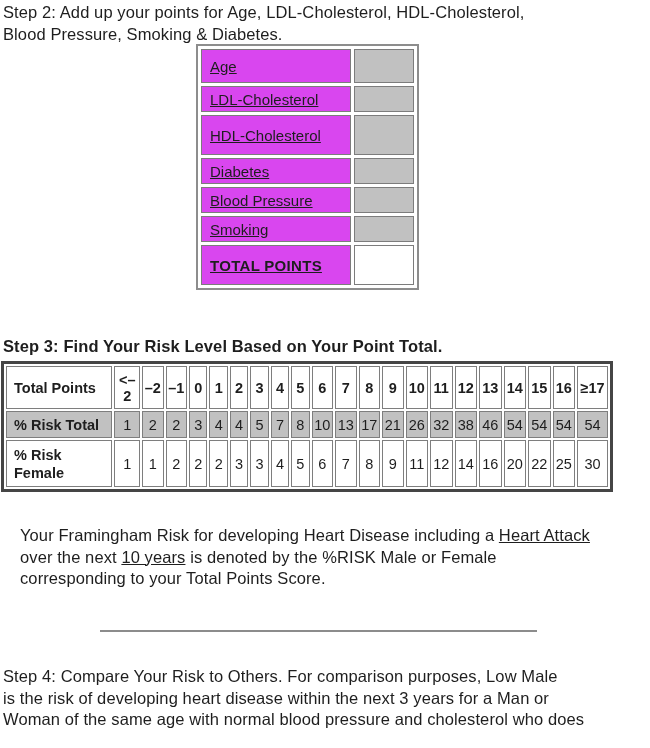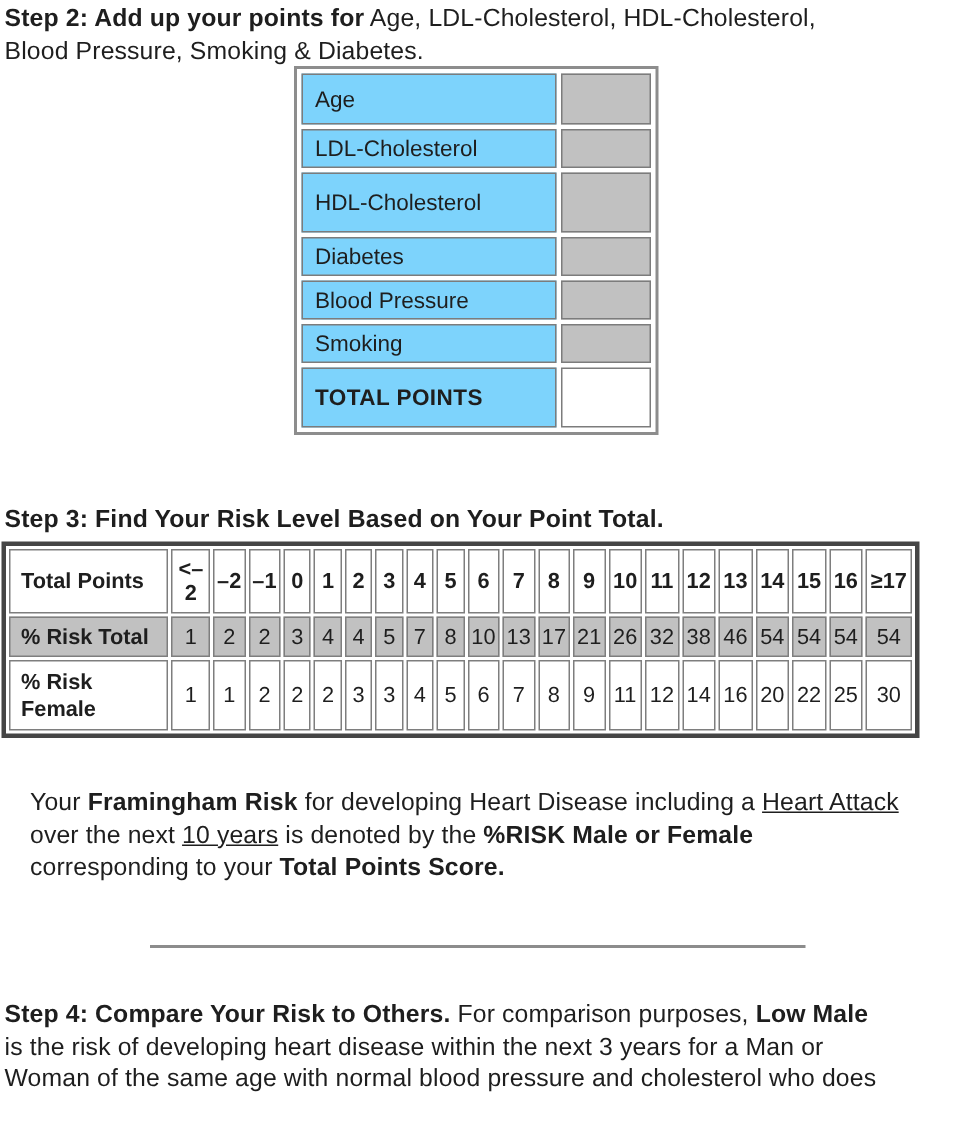--- a/index.html
+++ b/index.html
@@ -1,36 +1,36 @@
 <!DOCTYPE html>
 <html><head>
 <meta charset="utf-8">
 <style>
   html,body{margin:0;padding:0;background:#ffffff;}
   .page{
     position:relative;width:650px;height:748px;background:#ffffff;
     font-family:"Liberation Sans",sans-serif;color:#1e1e1e;overflow:hidden;
   }
   .para{position:absolute;font-size:16.5px;line-height:21.5px;letter-spacing:.1px;}
-  .b{font-weight:bold;margin-top:44px;}
+  .b{font-weight:normal;margin-top:44px;}
   .u{text-decoration:underline;}
 
   
   .step2-heading{left:3px;top:2px;width:644px;}
 
   
   .points-table{
     position:absolute;left:196px;top:44px;
     border-collapse:separate;border-spacing:3px;
     border:2px solid #8d8d8d;background:#ffffff;
   }
   .points-table td{
     border:1px solid #7c7c7c;font-size:15px;vertical-align:middle;
   }
-  .points-table td.lbl{width:140px;padding:0 20px 0 8px;background:#7dd3fc;}
+  .points-table td.lbl{width:140px;padding:0 0 0 8px;background:#d946ef;text-decoration:underline;}
   .points-table td.box{width:56px;background:#c1c1c1;}
   .points-table td.box.white{background:#ffffff;}
   .points-table tr.h30 td{height:30px;}
   .points-table tr.h22 td{height:22px;margin-top:11px;}
   .points-table tr.h36 td{height:36px;}
   .points-table td.lbl.total{font-weight:bold;letter-spacing:.3px;}
 
   
   .step3-heading{left:3px;top:336px;width:640px;font-weight:bold;}
 

